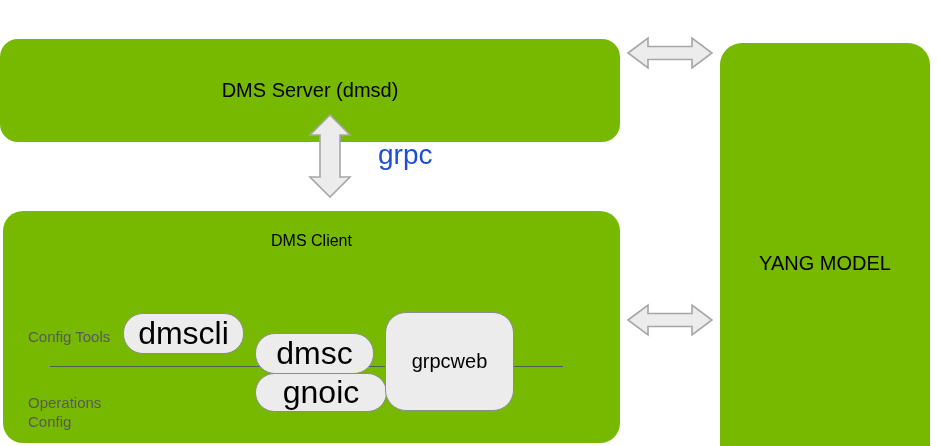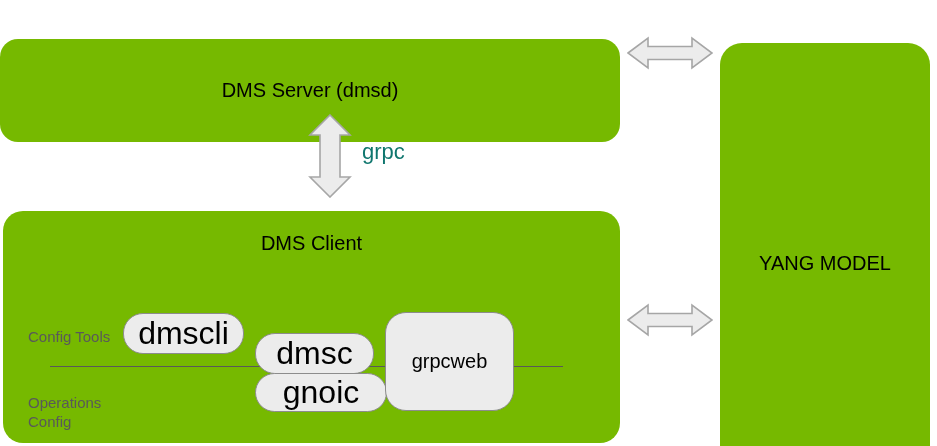--- a/index.html
+++ b/index.html
@@ -22,21 +22,21 @@
   .server-box { left: 0px; top: 5px; width: 620px; height: 103px;
     display: flex; align-items: center; justify-content: center; margin-top: 34px; }
   .client-box { left: 3px; top: 211px; width: 617px; height: 232px; border-radius: 20px; }
   .yang-box   { left: 720px; top: 5px; width: 210px; height: 440px; border-radius: 22px;
     display: flex; align-items: center; justify-content: center; margin-top: 38px; }
 
   .node-label { color: #000000; font-size: 20px; }
 
   .client-title {
     position: absolute; left: 0; top: 21px; width: 100%;
-    text-align: center; color: #000000; font-size: 20px;
+    text-align: center; color: #000000; font-size: 16px;
   }
 
   .row-label {
     position: absolute; left: 25px;
     color: #595959; font-size: 15px; line-height: 19px;
   }
   .config-label { top: 116px; }
   .ops-label { top: 182px; }
   .ops-label span { display: block; }
 
@@ -62,22 +62,22 @@
     border-radius: 21px; font-size: 20px;
   }
 
   .arrow { position: absolute; }
   .v-arrow { left: 308px; top: 114px; width: 44px; height: 84px; }
   .h-arrow-top { left: 627px; top: 36px; width: 86px; height: 34px; }
   .h-arrow-bottom { left: 627px; top: 303px; width: 86px; height: 34px; }
   .arrow polygon { fill: #ececec; stroke: #a6a6a6; stroke-width: 1.6px; stroke-linejoin: miter; }
 
   .grpc-label {
-    position: absolute; left: 362px; top: 139px;
-    color: #0f766e; font-size: 22px;
+    position: absolute; left: 378px; top: 139px;
+    color: #1d4ed8; font-size: 28px;
   }
 </style>
 </head>
 <body>
 
 <div class="canvas">
 
   <div class="green-box server-box">
     <span class="node-label">DMS Server (dmsd)</span>
   </div>

